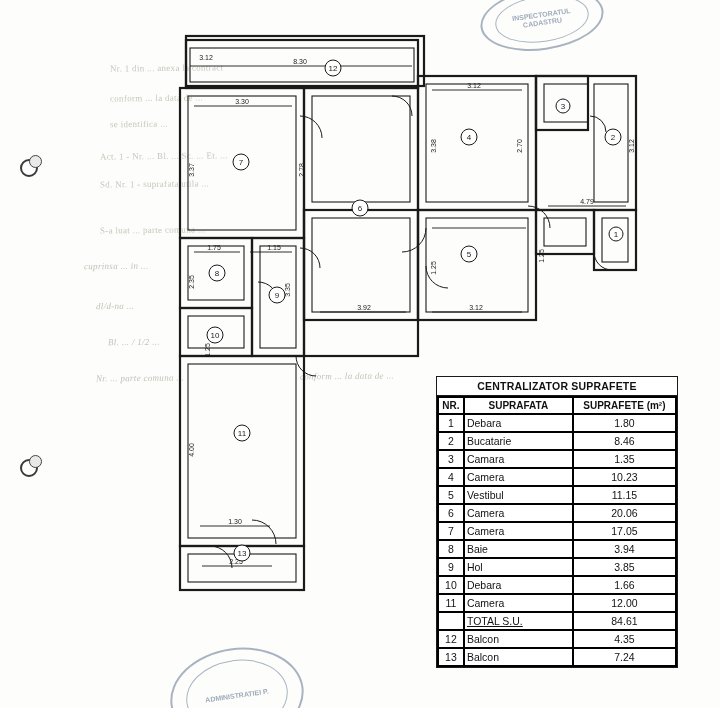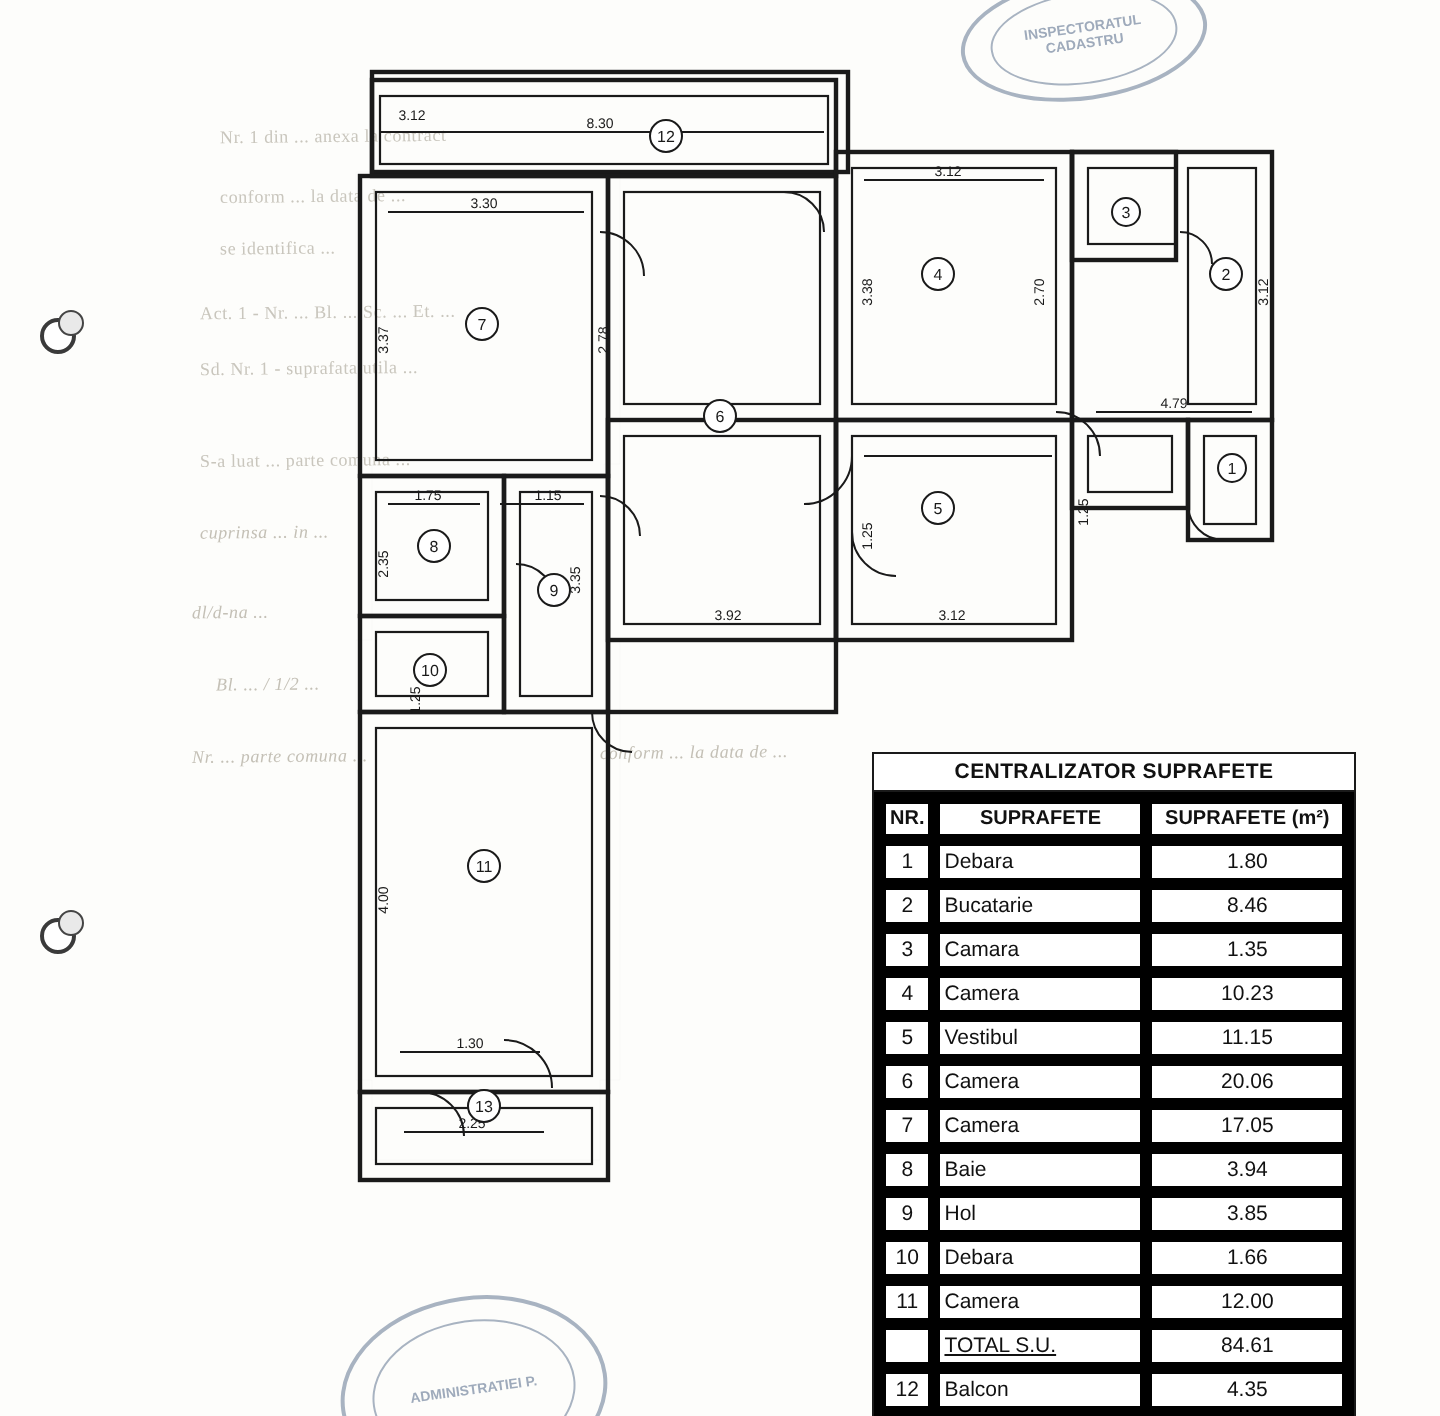--- a/index.html
+++ b/index.html
@@ -122,21 +122,21 @@
     padding: 3px 0 3px;
     border-bottom: 1.4px solid #1a1a1a;
     color: #111;
   }
   table.areas {
     border-collapse: collapse;
     width: 100%;
     font-size: 10.5px;
   }
   table.areas th, table.areas td {
-    border: 6px solid #000000;
+    border: 2px solid #000000;
     padding: 2px 2px;
     text-align: center;
     color: #111;
     height: 16px;
     box-sizing: border-box;
   }
   table.areas th {
     font-weight: bold;
     font-size: 10px;
   }
@@ -162,21 +162,21 @@
 <body>
 
 <div id="sheet">
 
   <div class="bg-text" style="left:110px; top:62px;">Nr. 1 din ... anexa la contract</div>
   <div class="bg-text" style="left:110px; top:92px;">conform ... la data de ...</div>
   <div class="bg-text" style="left:110px; top:118px;">se identifica ...</div>
   <div class="bg-text" style="left:100px; top:150px;">Act. 1 - Nr. ... Bl. ... Sc. ... Et. ...</div>
   <div class="bg-text" style="left:100px; top:178px;">Sd. Nr. 1 - suprafata utila ...</div>
   <div class="bg-text" style="left:100px; top:224px;">S-a luat ... parte comuna ...</div>
-  <div class="bg-text cursive" style="left:100px; top:260px;">cuprinsa ... in ...</div>
+  <div class="bg-text cursive" style="left:84px; top:260px;">cuprinsa ... in ...</div>
   <div class="bg-text cursive" style="left:96px; top:300px;font-family:Liberation Serif, serif;">dl/d-na ...</div>
   <div class="bg-text cursive" style="left:108px; top:336px;">Bl. ... / 1/2 ...</div>
   <div class="bg-text cursive" style="left:96px; top:372px;">Nr. ... parte comuna ... </div>
   <div class="bg-text cursive" style="left:300px; top:370px;">conform ... la data de ...</div>
 
   <div class="punch" style="left:20px; top:155px;">
     <span class="ring"></span>
     <span class="dot"></span>
   </div>
   <div class="punch" style="left:20px; top:455px;">
@@ -337,21 +337,21 @@
       </g>
     </svg>
   </div>
 
   <div id="areas-table">
     <div class="tbl-title">CENTRALIZATOR SUPRAFETE</div>
     <table class="areas">
       <thead>
         <tr>
           <th class="col-nr">NR.</th>
-          <th class="col-dest">SUPRAFETE</th>
+          <th class="col-dest">SUPRAFATA</th>
           <th class="col-area">SUPRAFETE (m²)</th>
         </tr>
       </thead>
       <tbody>
         <tr>
             <td>1</td>
             <td class="dest">Debara</td>
             <td>1.80</td>
           </tr>
         <tr>

